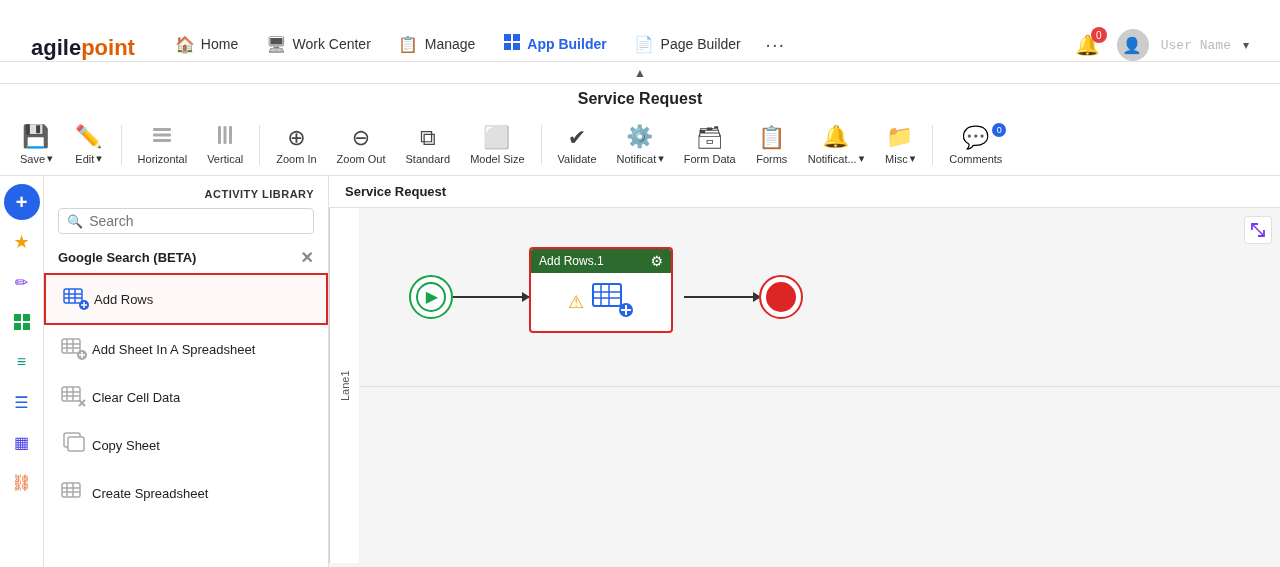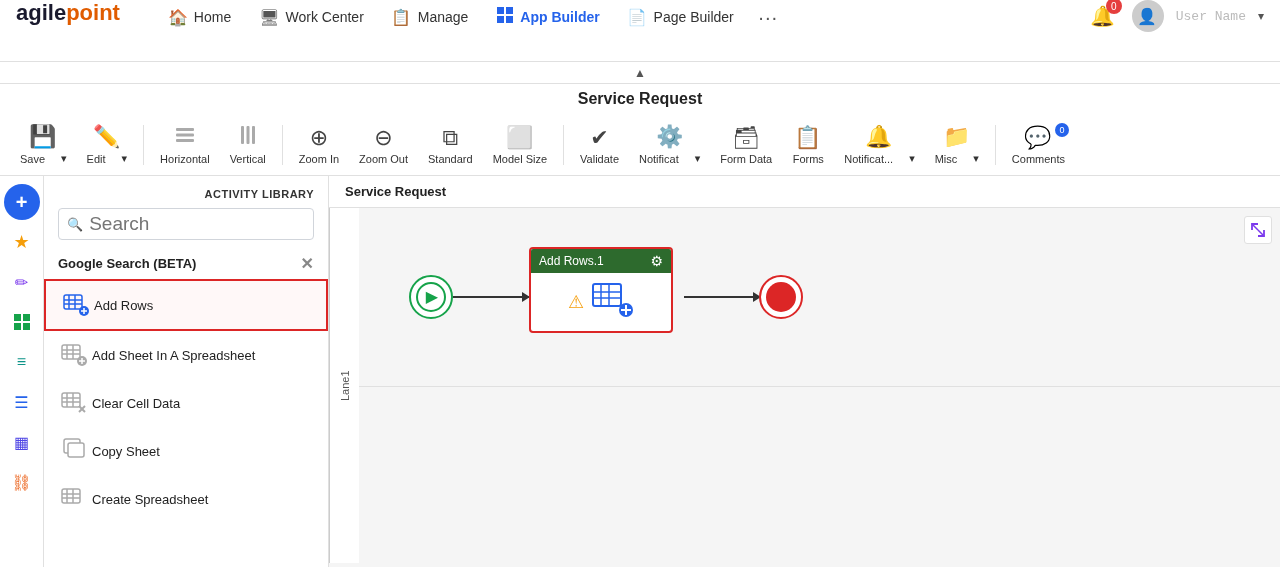--- a/index.html
+++ b/index.html
@@ -1,26 +1,26 @@
 <!DOCTYPE html>
 <html><head>
   <meta charset="utf-8">
   <style>
     * { box-sizing: border-box; margin: 0; padding: 0; font-family: 'Segoe UI', Arial, sans-serif; }
     body { width: 1280px; height: 567px; overflow: hidden; background: #f5f5f5; }
 
     
     .top-nav {
       display: flex;
-      align-items: flex-start;
+      align-items: flex-end;
       background: #fff;
       height: 62px;
       border-bottom: 1px solid #e0e0e0;
-      padding: 0 16px;
-      gap: 12px;
+      padding: 0 31px;
+      gap: 4px;
     }
     .logo {
       display: flex; align-items: center; margin-right: 24px;
     }
     .nav-items { display: flex; align-items: center; gap: 4px; flex: 1; }
     .nav-item {
       display: flex; align-items: center; gap: 6px;
       padding: 6px 12px; border-radius: 4px;
       font-size: 14px; color: #333; cursor: pointer;
       text-decoration: none;
@@ -67,21 +67,21 @@
       background: #fff; border-bottom: 1px solid #e0e0e0;
       padding: 6px 12px; gap: 4px; height: 62px;
     }
     .toolbar-item {
       display: flex; flex-direction: column; align-items: center;
       gap: 2px; padding: 4px 8px; cursor: pointer; border-radius: 4px;
       min-width: 48px;
     }
     .toolbar-item .icon { font-size: 22px; color: #444; }
     .toolbar-item .label { font-size: 11px; color: #333; white-space: nowrap; }
-    .toolbar-item .label-with-arrow { display: flex; align-items: center; gap: 16px; text-align: right; }
+    .toolbar-item .label-with-arrow { display: flex; align-items: center; gap: 2px; text-align: right; }
     .toolbar-divider { width: 1px; height: 40px; background: #e0e0e0; margin: 0 4px; }
 
     
     .main-area {
       display: flex;
       height: calc(567px - 62px - 22px - 30px - 62px);
     }
 
     
     .sidebar-icons {
@@ -115,21 +115,21 @@
     .activity-library-title {
       font-size: 11px; font-weight: 700; color: #333; letter-spacing: 0.5px;
       text-transform: uppercase;
     }
     .search-box {
       display: flex; align-items: center;
       border: 1px solid #d1d5db; border-radius: 4px;
       margin: 0 14px 8px; padding: 4px 8px; gap: 6px;
     }
     .search-box input {
-      border: none; outline: none; font-size: 19px; color: #555; flex: 1; background: transparent;
+      border: none; outline: none; font-size: 14px; color: #555; flex: 1; background: transparent;
     }
     .search-icon { color: #888; font-size: 13px; }
 
     .category-header {
       display: flex; align-items: center; justify-content: space-between;
       padding: 6px 14px; font-size: 13px; font-weight: 600; color: #222;
     }
     .category-close { cursor: pointer; color: #888; font-size: 16px; }
 
     .library-item {

